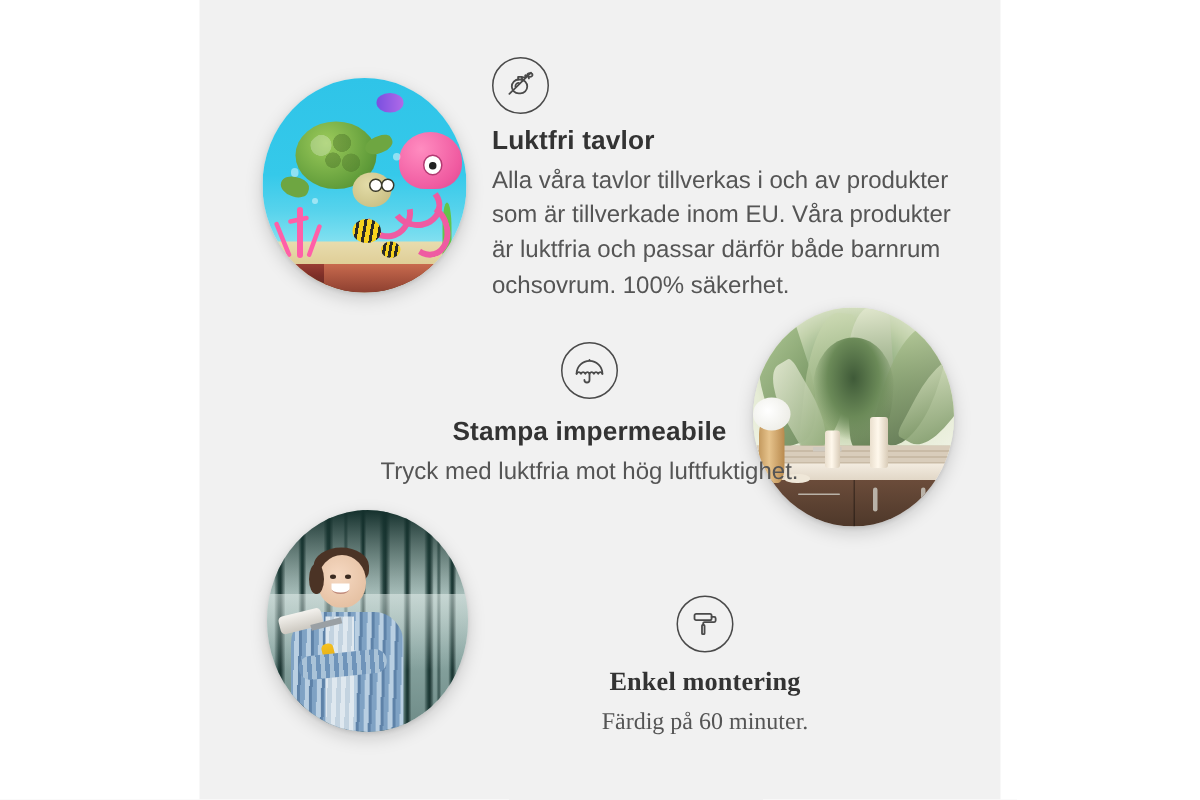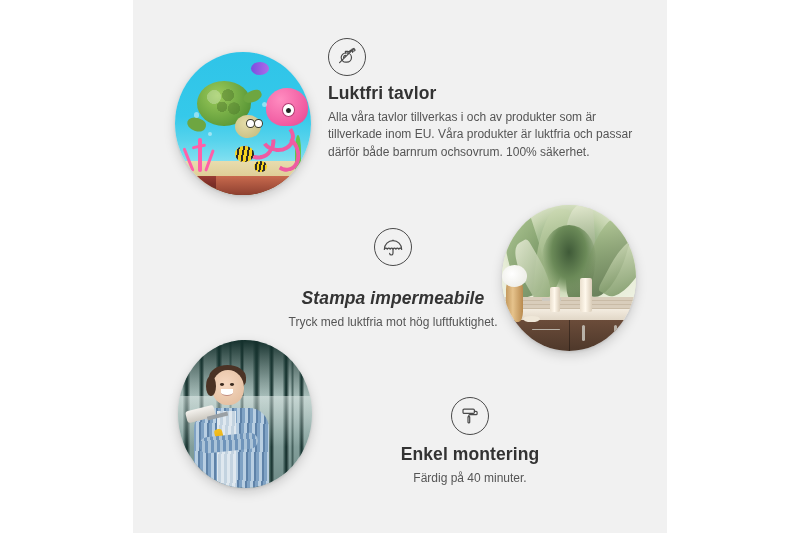--- a/index.html
+++ b/index.html
@@ -135,31 +135,31 @@
     width:38px;height:38px;border-radius:50%;
     border:1.4px solid #4a4a4a;
     display:flex;align-items:center;justify-content:center;
     box-sizing:border-box;
   }
   .feat-title{
     font-size:17.5px;font-weight:700;color:#333333;
     letter-spacing:.1px;margin:7px 0 5px 0;line-height:1.2;
   }
   .feat-body{
-    font-size:12px;color:#555555;line-height:1.45;
+    font-size:16px;color:#555555;line-height:1.45;
   }
 
   .f1{left:195px;top:38px;width:310px;text-align:left;}
   .f1 .icon-circle{margin-left:0;}
 
   .f2{left:90px;top:228px;width:340px;text-align:center;}
   .f2 .icon-circle{margin:0 auto;}
-  .f2 .feat-title{margin-top:22px;font-style:italic;}
-
-  .f3{left:197px;top:397px;width:280px;text-align:center;}
+  .f2 .feat-title{margin-top:11px;}
+
+  .f3{left:197px;top:397px;width:280px;text-align:center;font-family:Liberation Serif, serif;}
   .f3 .icon-circle{margin:0 auto;}
   .f3 .feat-title{margin-top:9px;}
 </style>
 </head>
 <body>
 
 <div class="stage">
   <div class="panel">
 
     <div class="photo p1">
@@ -283,17 +283,17 @@
 
     <div class="feat f3">
       <div class="icon-circle">
         <svg width="24" height="24" viewBox="0 0 24 24" fill="none" stroke="#4a4a4a" stroke-width="1.2" stroke-linecap="round" stroke-linejoin="round">
           <rect x="5.0" y="5.2" width="11.4" height="4.2" rx="1.1"></rect>
           <path d="M16.4 7.3h1.7a1.0 1.0 0 0 1 1.0 1.0v1.4a1.0 1.0 0 0 1-1.0 1.0h-6.4a.9 .9 0 0 0-.9 .9v1.0"></path>
           <rect x="10.0" y="12.6" width="1.7" height="6.2" rx="0.5"></rect>
         </svg>
       </div>
       <div class="feat-title">Enkel montering</div>
-      <div class="feat-body">Färdig på 40 minuter.</div>
+      <div class="feat-body">Färdig på 60 minuter.</div>
     </div>
 
   </div>
 </div>
 
 </body></html>

